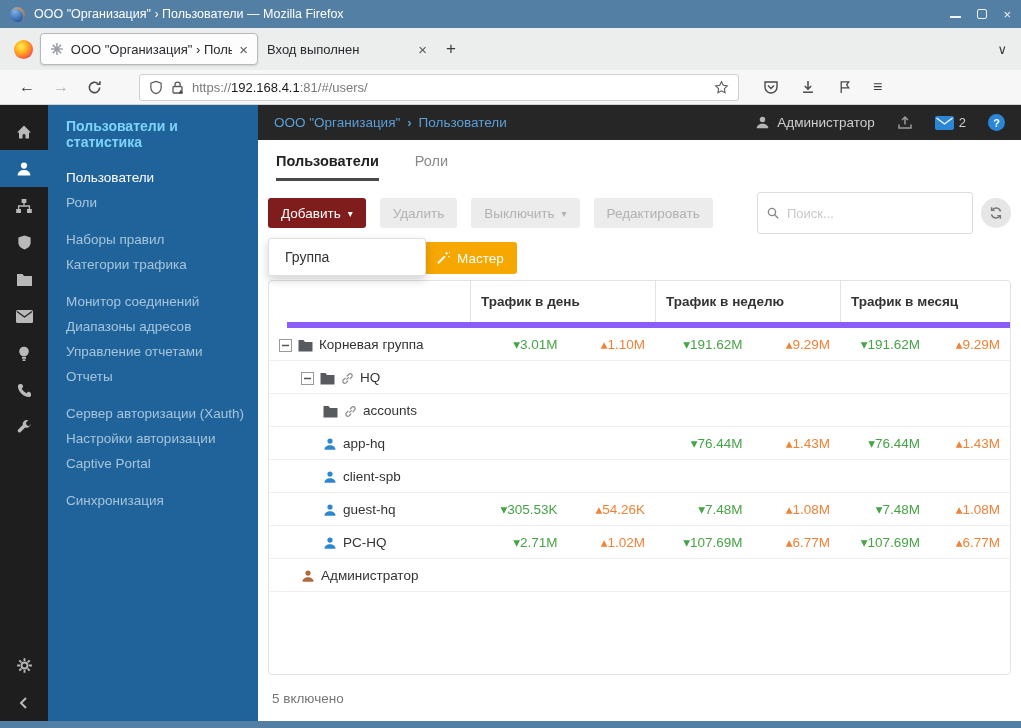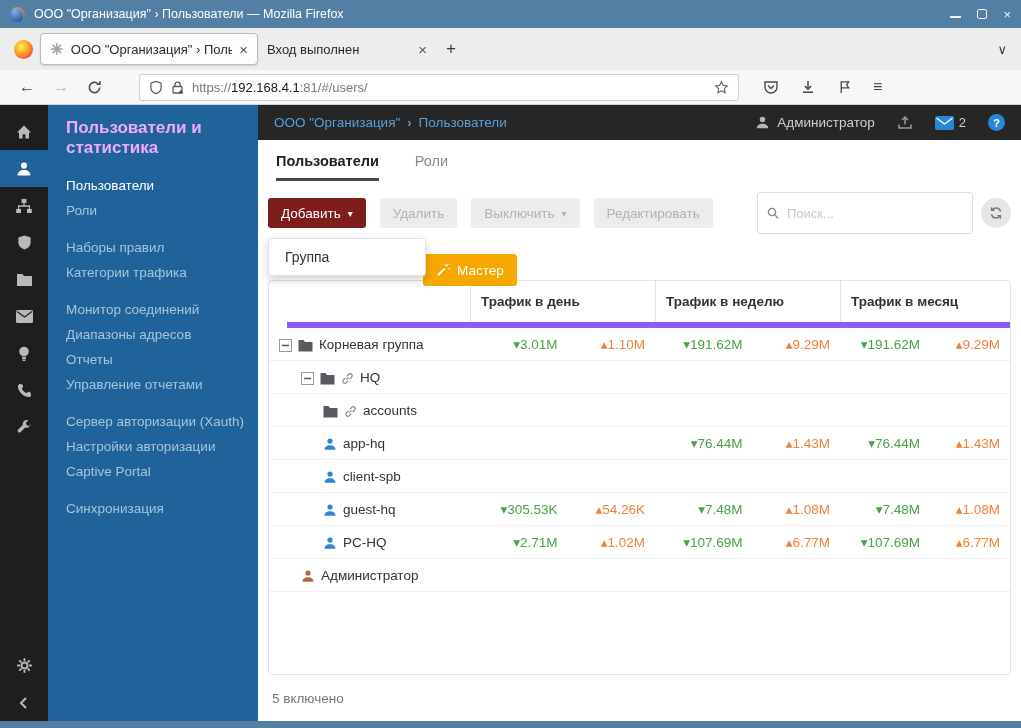--- a/index.html
+++ b/index.html
@@ -40,21 +40,21 @@
 
   
   .content-row { flex:1; display:flex; overflow:hidden; }
 
   .rail { width:48px; background:#1e1e1e; display:flex; flex-direction:column; align-items:stretch; padding-top:8px; flex:0 0 auto; }
   .rail-item { height:37px; display:flex; align-items:center; justify-content:center; }
   .rail-item.active { background:#20639b; }
   .rail-spacer { flex:1; }
 
   .panel { width:210px; background:#20639b; color:#a6c5db; padding:13px 8px 0 18px; font-size:13.5px; flex:0 0 auto; }
-  .panel-header { color:#f0abfc; font-weight:bold; font-size:17px; margin-bottom:15px; }
+  .panel-header { color:#7dd3fc; font-weight:bold; font-size:14px; margin-bottom:15px; }
   .panel-item { line-height:25px; cursor:pointer; white-space:nowrap; }
   .panel-item.active { color:#fff; }
   .panel-gap { margin-top:12px; }
 
   .main { flex:1; display:flex; flex-direction:column; background:#fff; overflow:hidden; }
   .topbar { height:35px; background:#262626; display:flex; align-items:center; padding:0 16px; flex:0 0 auto; }
   .crumb { color:#5b9fd6; font-size:13.5px; }
   .crumb-sep { color:#5b9fd6; font-weight:bold; margin:0 7px; }
   .top-right { margin-left:auto; display:flex; align-items:center; gap:22px; }
   .top-user { display:flex; align-items:center; gap:7px; color:#cfcfcf; font-size:13.5px; }
@@ -71,21 +71,21 @@
   .btn-primary { background:#7f1d1d; color:#fff; }
   .btn-disabled { background:#ececec; color:#b2b2b2; margin-left:14px; }
   .caret { font-size:10px; }
   .searchbox { margin-left:auto; width:216px; height:42px; border:1px solid #ddd; border-radius:3px; display:flex; align-items:center; padding:0 9px; gap:8px; background:#fff; }
   .searchbox input { border:none; outline:none; flex:1; font-size:13px; color:#444; font-family:inherit; }
   .searchbox input::placeholder { color:#c8c8c8; }
   .refresh-btn { width:30px; height:30px; border-radius:50%; background:#e6e6e6; display:flex; align-items:center; justify-content:center; margin-left:8px; }
 
   .toolbar2 { display:flex; align-items:center; margin-top:8px; height:32px; position:relative; }
   .ghost-btn { width:150px; height:32px; background:#ececec; border-radius:3px; }
-  .btn-master { position:absolute; left:155px; top:12px; height:32px; background:#f6a800; color:#fff; }
+  .btn-master { position:absolute; left:155px; top:0; height:32px; background:#f6a800; color:#fff; }
 
   .dropdown { position:absolute; left:0; top:-4px; width:158px; background:#fff; border:1px solid #e0e0e0; border-radius:3px; box-shadow:0 4px 10px rgba(0,0,0,.18); z-index:10; }
   .dd-item { padding:10px 16px; font-size:14px; color:#333; }
   .dd-item + .dd-item { border-top:1px solid #ededed; }
 
   .utable { margin-top:6px; border:1px solid #e3e3e3; border-radius:4px; flex:1; overflow:hidden; display:flex; flex-direction:column; }
   .t-head { display:grid; grid-template-columns:1fr 185px 185px 170px; border-bottom:6px solid #8b5cf6;margin-left:18px; }
   .th { padding:13px 10px; font-weight:bold; color:#333; font-size:13.5px; }
   .th + .th { border-left:1px solid #e3e3e3; }
   .t-row { display:grid; grid-template-columns:1fr 185px 185px 170px; align-items:center; height:33px; border-bottom:1px solid #efefef; font-size:13.5px; color:#333; }
@@ -253,22 +253,22 @@
     </div>
 
     <div class="panel">
       <div class="panel-header">Пользователи и статистика</div>
       <div class="panel-item active">Пользователи</div>
       <div class="panel-item">Роли</div>
       <div class="panel-item panel-gap">Наборы правил</div>
       <div class="panel-item">Категории трафика</div>
       <div class="panel-item panel-gap">Монитор соединений</div>
       <div class="panel-item">Диапазоны адресов</div>
+      <div class="panel-item">Управление отчетами</div>
       <div class="panel-item">Отчеты</div>
-      <div class="panel-item">Управление отчетами</div>
       <div class="panel-item panel-gap">Сервер авторизации (Xauth)</div>
       <div class="panel-item">Настройки авторизации</div>
       <div class="panel-item">Captive Portal</div>
       <div class="panel-item panel-gap">Синхронизация</div>
     </div>
 
     <div class="main">
 
       <div class="topbar">
         <span class="crumb">ООО "Организация"</span>

